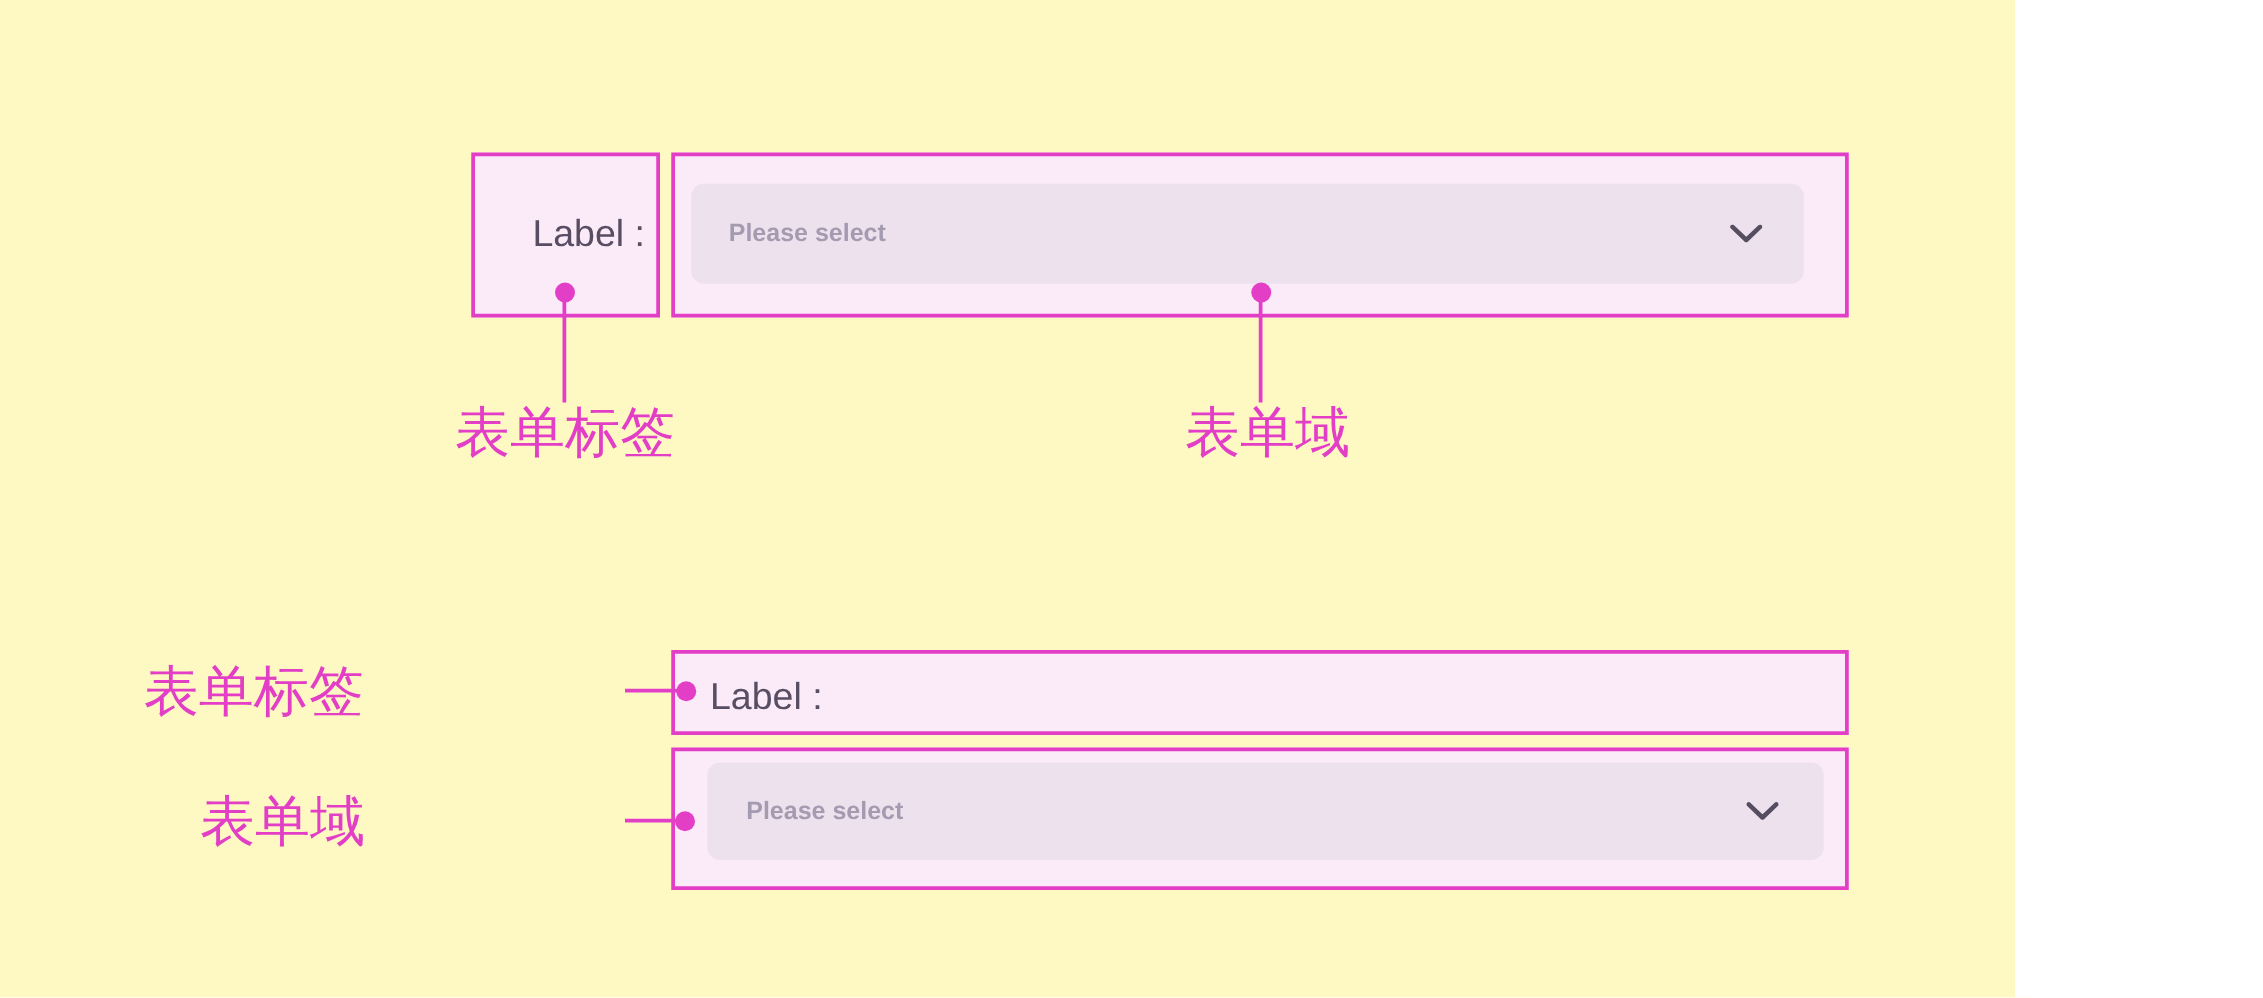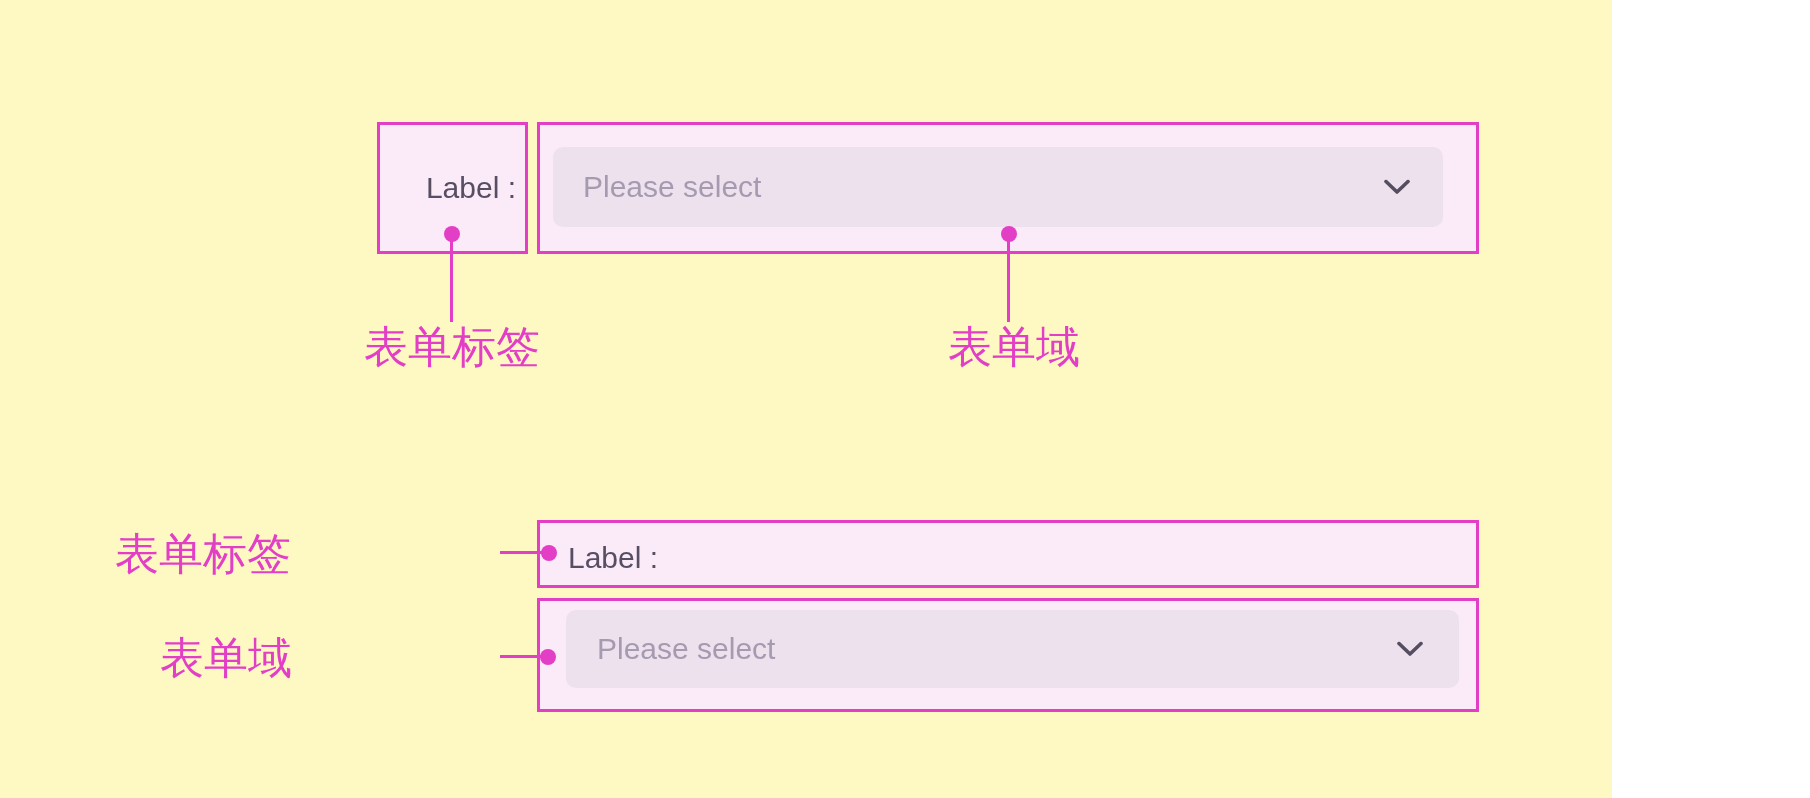--- a/index.html
+++ b/index.html
@@ -21,21 +21,21 @@
     background:var(--box-fill);
   }
   .select-control{
     position:absolute;box-sizing:border-box;
     background:var(--control-fill);
     border-radius:10px;
     display:flex;align-items:center;
   }
   .placeholder{
     color:var(--placeholder-text);
-    font-size:30px;line-height:30px;white-space:nowrap;
+    font-size:20px;line-height:30px;white-space:nowrap;font-weight:bold;
   }
   .chevron-wrap{
     position:absolute;top:50%;transform:translateY(-50%);line-height:0;
   }
   .label-text{
     color:var(--label-text);
     font-size:30px;line-height:30px;white-space:nowrap;
   }
   .flex-center-right{display:flex;align-items:center;justify-content:flex-end;}
   .flex-center-left{display:flex;align-items:center;justify-content:flex-start;}

